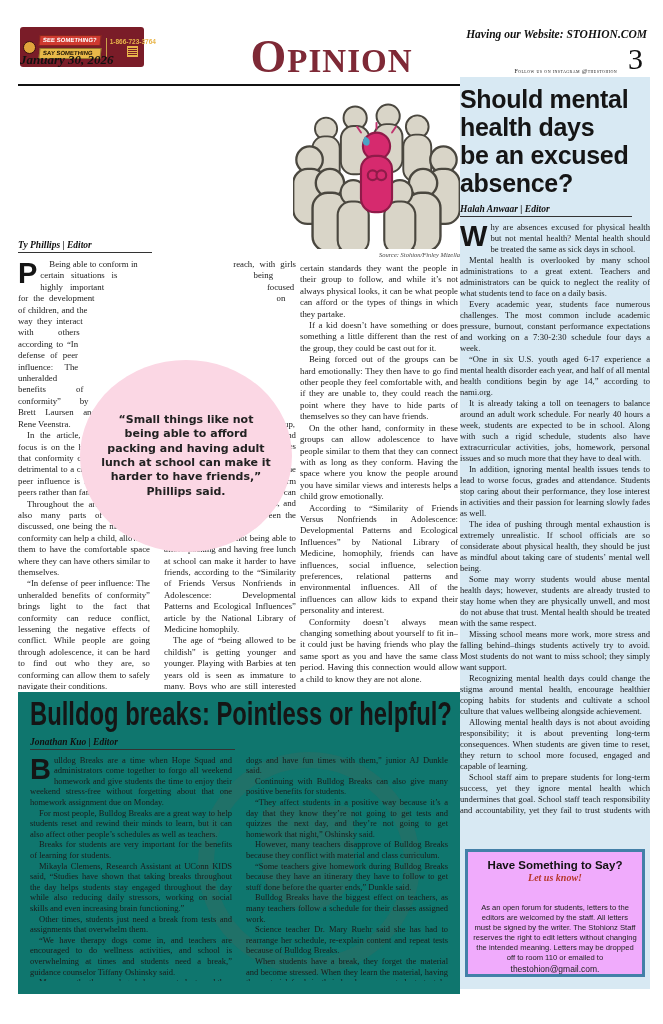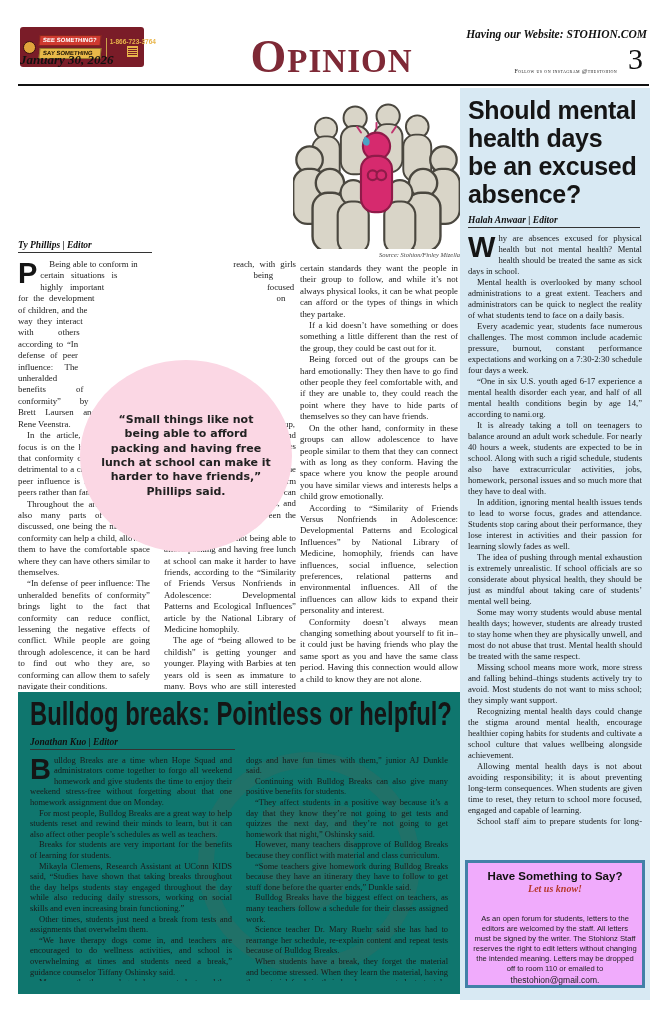--- a/index.html
+++ b/index.html
@@ -60,22 +60,22 @@
     font-family:"DejaVu Sans",sans-serif; font-weight:700; font-size:11px; line-height:1.3; color:#222;}
 
   
   .illus{ left:293px; top:86px; width:167px;}
   .illus svg{ display:block; width:167px; height:163px;}
   .illus-caption{ text-align:right; font-style:italic; font-size:6.5px; color:#444; margin-top:2px;}
   .peer-col3{ left:300px; top:263px; width:158px; height:427px; overflow:hidden;
     font-size:8.8px; line-height:11.4px;}
 
   
-  .mental{ left:460px; top:88px; width:190px; height:912px; background:#d8e9f3;
-    padding:6px 8px; box-sizing:border-box;}
+  .mental{ left:460px; top:77px; width:190px; height:912px; background:#d8e9f3;
+    padding:6px 0; box-sizing:border-box;}
   .mental-title{ font-size:25px; line-height:1.12; letter-spacing:-.3px; margin-top:2px;}
   .mental-byline{ width:172px; margin-top:7px;}
   .mental-body{ margin-top:5px; height:596px; overflow:hidden; font-size:8.6px; line-height:11px;}
   .say-box{ position:absolute; left:5px; right:5px; top:772px; height:128px;
     background:#f0abfc; border:3px solid #4380a8; padding:7px 5px; box-sizing:border-box;
     text-align:center; font-family:"Liberation Sans",sans-serif;}
   .say-title{ font-weight:800; font-size:11.5px; color:#111;}
   .say-sub{ font-weight:700; font-style:italic; font-size:10px; color:#b5372a; margin-top:1px;font-family:Liberation Serif, serif;}
   .say-body{ font-size:7.6px; line-height:1.32; color:#222; margin-top:20px;}
   .say-email{ font-size:8.5px; color:#222; margin-top:1px;}
@@ -127,21 +127,21 @@
       <p class="lead"><span class="dropcap">P</span></p>
       <p>Being able to conform in certain situations is highly important for the development of children, and the way they interact with others according to “In defense of peer influence: The unheralded benefits of conformity” by Brett Laursen and Rene Veenstra.</p><p>In the article, the main focus is on the how and the fact that conformity can be beneficial or detrimental to a child as well as how peer influence is more effective by peers rather than family members.</p><p>Throughout the article, there are also many parts of conformity discussed, one being the many ways conformity can help a child, allowing them to have the comfortable space where they can have others similar to themselves.</p><p>“In defense of peer influence: The unheralded benefits of conformity” brings light to the fact that conformity can reduce conflict, lessening the negative effects of conflict. While people are going through adolescence, it can be hard to find out who they are, so conforming can allow them to safely navigate their conditions.</p><span></span>
     </div>
     <div class="peer-col pcol cont-first">
       <div class="cut-l"></div>
       <p>reach, with girls being focused on makeup, name brand and accessories younger than other generations.</p><p>Kids are struggling to afford the items that could help them conform into the groups. Not everyone can afford Lululemon or Nike pros, and it’s making the divide between the students more noticeable.</p><p>Small things like not being able to afford packing and having free lunch at school can make it harder to have friends, according to the “Similarity of Friends Versus Nonfriends in Adolescence: Developmental Patterns and Ecological Influences” article by the National Library of Medicine homophily.</p><p>The age of “being allowed to be childish” is getting younger and younger. Playing with Barbies at ten years old is seen as immature to many. Boys who are still interested in Pokemon or other things are often made fun of by their peers.</p><span></span>
     </div>
   </div>
 
   <div class="abs pullquote">
-    <span>“Small things like not being able to afford packing and having free lunch at school can make it harder to have friends,” Phillips said.</span>
+    <span>“Small things like not being able to afford packing and having adult lunch at school can make it harder to have friends,” Phillips said.</span>
   </div>
 
   <div class="abs illus">
     <svg viewBox="0 0 164 168">
       <defs>
         <g id="person">
           <circle cx="0" cy="0" r="13"></circle>
           <rect x="-16" y="9" width="32" height="54" rx="14"></rect>
         </g>
       </defs>

